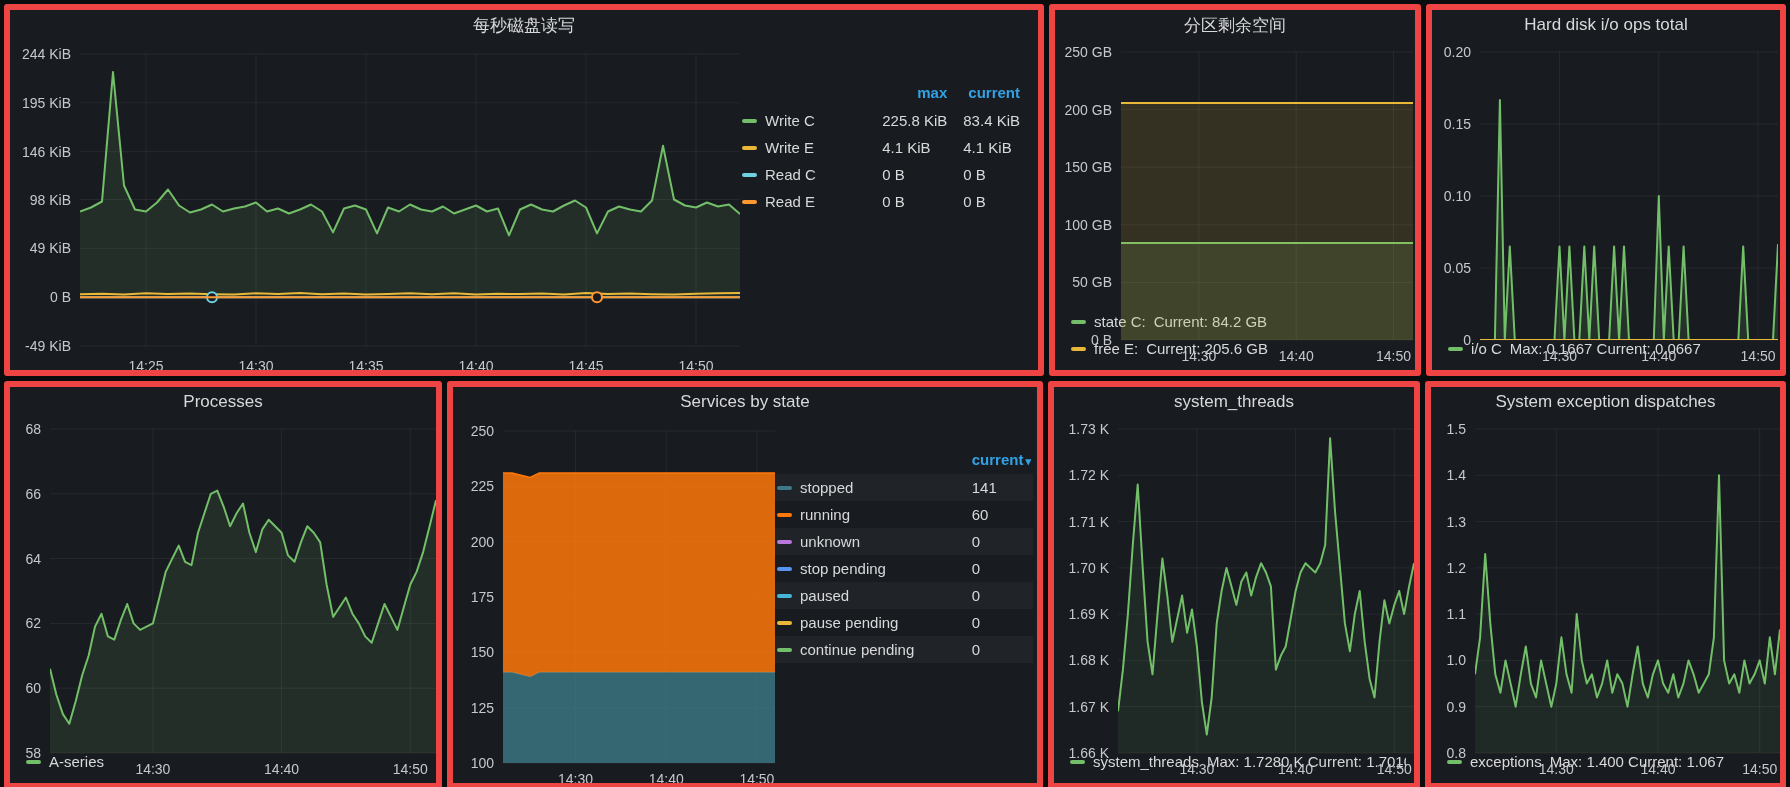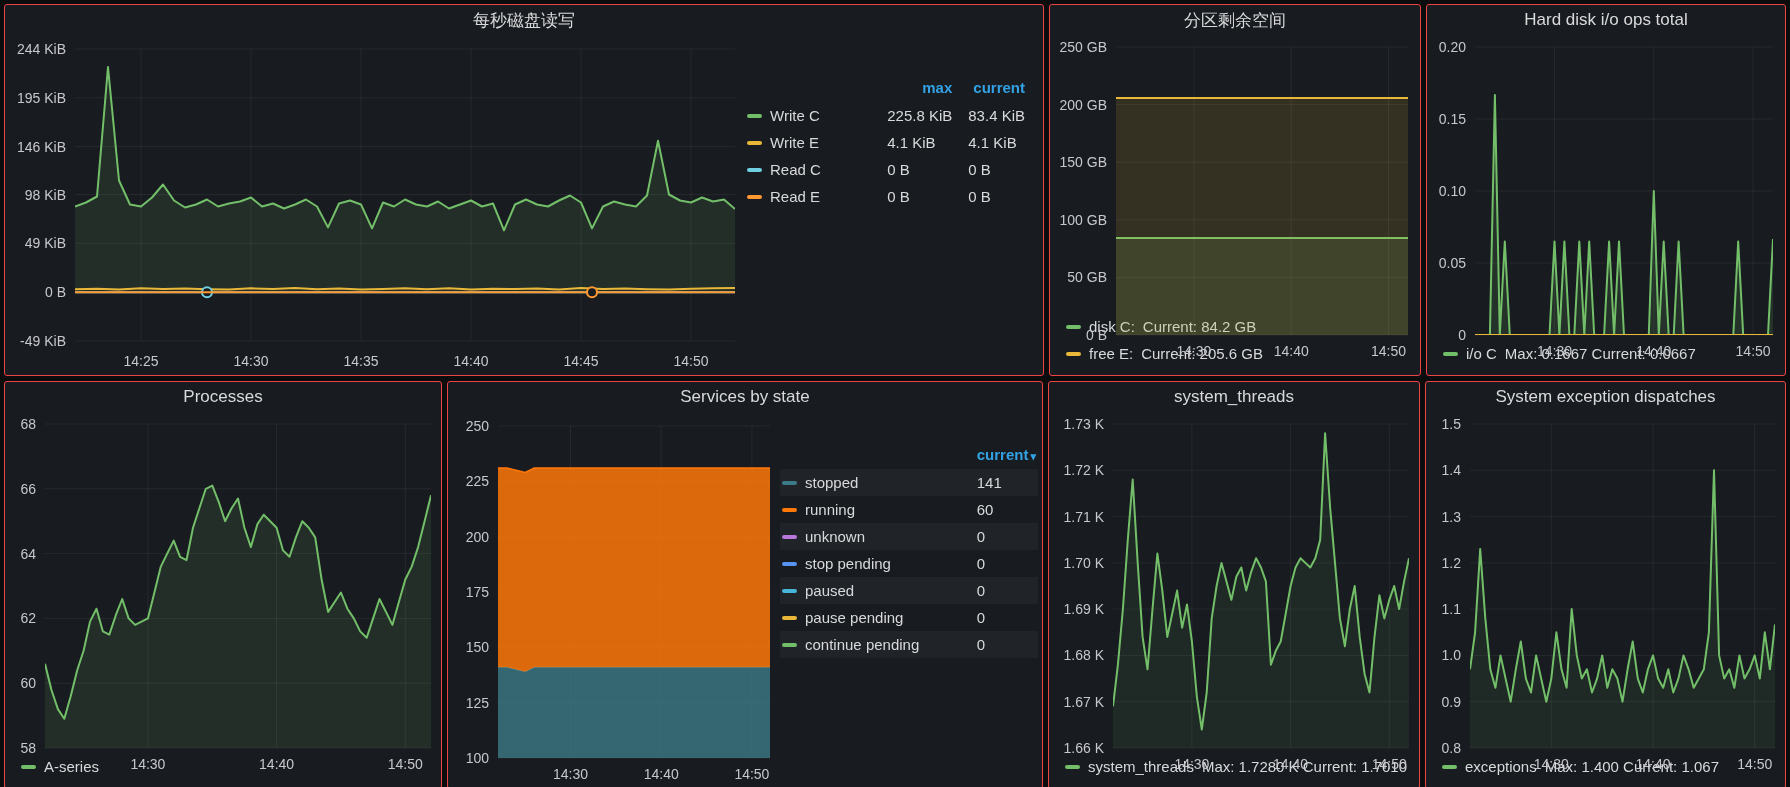--- a/index.html
+++ b/index.html
@@ -1,19 +1,19 @@
 <!DOCTYPE html>
 <html><head>
 <meta charset="utf-8">
 <style>
   html,body{margin:0;padding:0;}
   body{width:1790px;height:787px;overflow:hidden;background:#0b0c0e;font-family:"Liberation Sans",sans-serif;}
   .wrap{padding:4px;}
   .row{display:flex;gap:5px;margin-bottom:5px;}
-  .panel{background:#181b1f;border:1px solid #ef4444;border-radius:3px;display:flex;flex-direction:column;box-sizing:border-box;flex:none;overflow:hidden;}
+  .panel{background:#181b1f;border:6px solid #ef4444;border-radius:3px;display:flex;flex-direction:column;box-sizing:border-box;flex:none;overflow:hidden;}
   .ptitle{height:30px;flex:none;display:flex;align-items:center;justify-content:center;color:#d8d9da;font-size:17px;font-weight:500;cursor:pointer;}
   .pbody{flex:1;display:flex;min-height:0;}
   .pbody.vert{flex-direction:column;}
   .pbody.horiz{flex-direction:row;}
   .chart{position:relative;min-width:0;min-height:0;flex:1;}
   .chart svg{display:block;}
   .chart text{fill:#c7c8ce;font-size:14px;font-family:"Liberation Sans",sans-serif;}
   .legend-side{flex:none;box-sizing:border-box;overflow:hidden;}
   .legend-side.wide{width:300px;padding:14px 16px 0 2px;}
   .legend-side.narrow{width:264px;padding:4px 4px 0 2px;}
@@ -175,21 +175,21 @@
                 <polygon points="66,203 358,203 358,300 66,300" fill="rgba(115,191,105,0.14)"></polygon>
                 <polyline points="66,203 358,203 " fill="none" stroke="#73bf69" stroke-width="2" stroke-linejoin="round"></polyline>
                 <polygon points="66,63.1 358,63.1 358,300 66,300" fill="rgba(234,184,57,0.14)"></polygon>
                 <polyline points="66,63.1 358,63.1 " fill="none" stroke="#eab839" stroke-width="2" stroke-linejoin="round"></polyline>
               </g>
             </svg>
           </div>
         <div class="legend-bottom">
             <div class="legend-item">
               <span class="swatch" style="background:#73bf69"></span>
-              <span>disk C:</span>
+              <span>state C:</span>
               <span class="ltext">Current: 84.2 GB</span>
             </div>
             <div class="legend-item">
               <span class="swatch" style="background:#eab839"></span>
               <span>free E:</span>
               <span class="ltext">Current: 205.6 GB</span>
             </div>
           </div>
       </div>
     </section>

